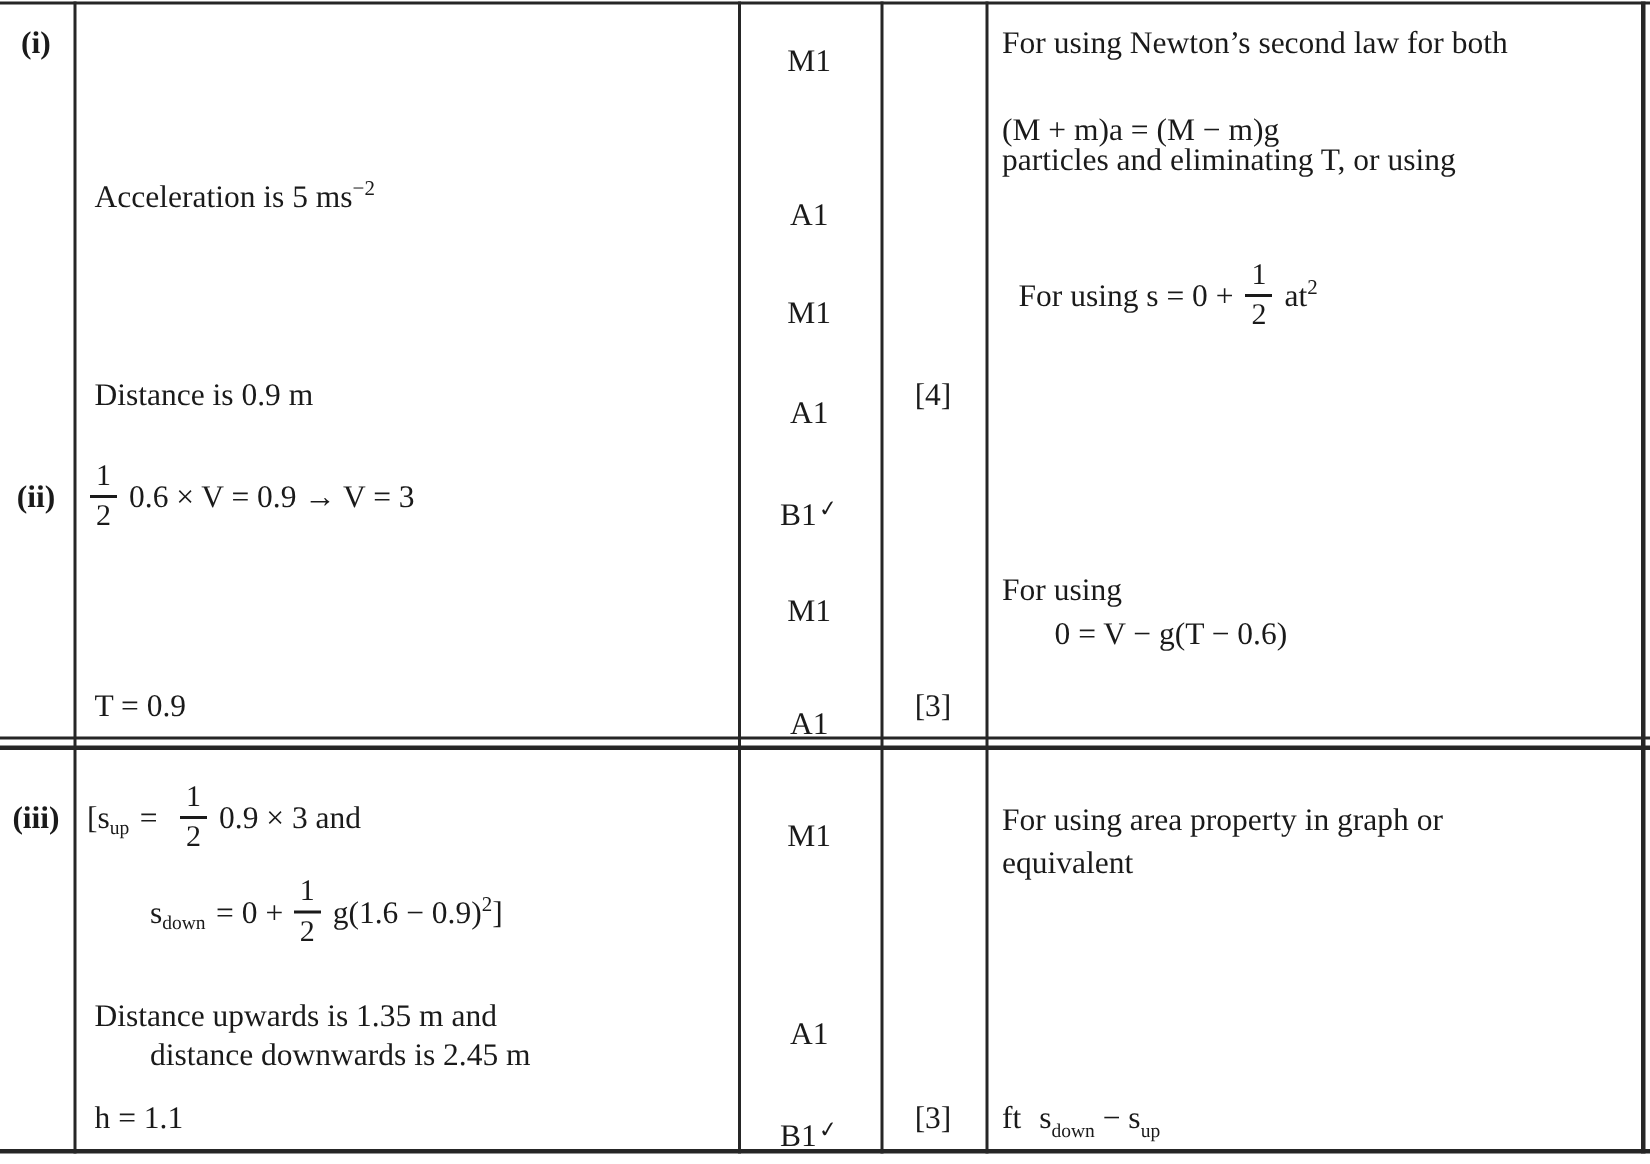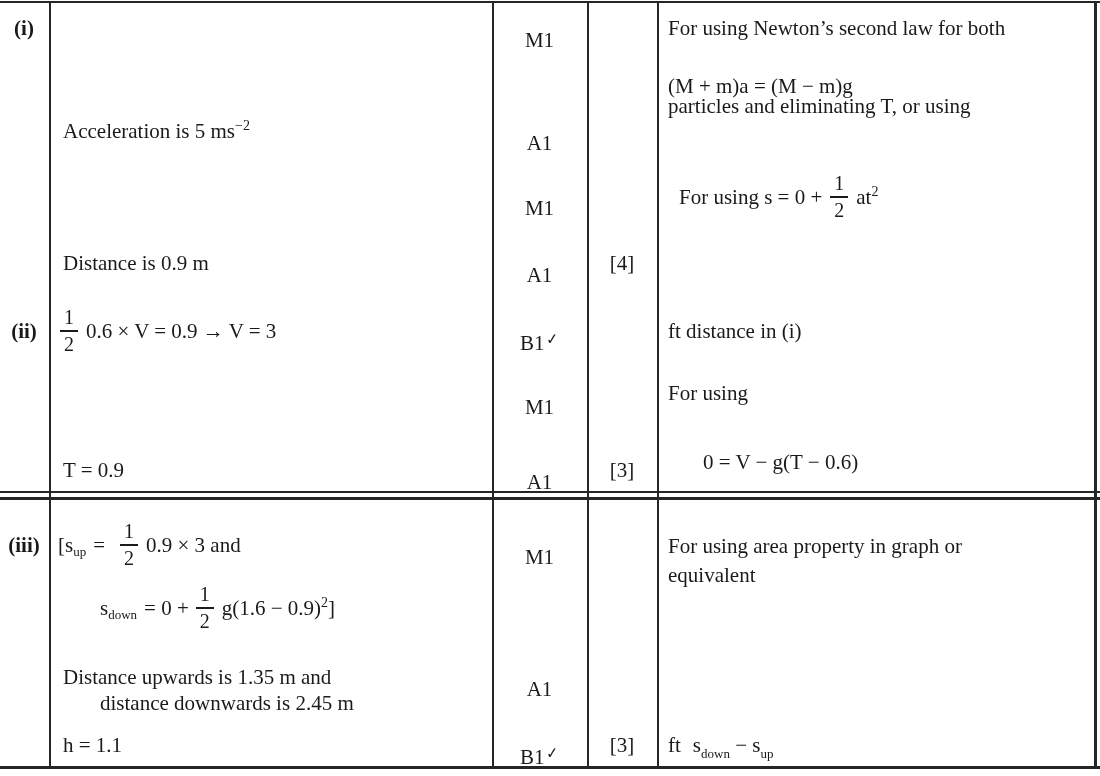--- a/index.html
+++ b/index.html
@@ -72,25 +72,24 @@
   <div class="flexrow" style="left:60px;top:303px;height:56px;">
     <span class="frac" style="margin-left:0;">
         <span class="num">1</span>
         <span class="den">2</span>
       </span>
     <span>0.6 × V = 0.9 → V = 3</span>
   </div>
   <div class="t mark" style="top:317px;">
     <span>B1</span><span class="tick">✓</span>
   </div>
-  <div class="t comment" style="top:317px;">ft distance in (i)</div>
 
   <div class="t mark" style="top:381px;">M1</div>
   <div class="t comment" style="top:379px;">For using</div>
-  <div class="t" style="left:703px;top:408px;margin-top:40px;">0 = V − g(T − 0.6)</div>
+  <div class="t" style="left:703px;top:408px;">0 = V − g(T − 0.6)</div>
 
   <div class="t working" style="top:456px;text-align:center;">T = 0.9</div>
   <div class="t mark" style="top:456px;">A1</div>
   <div class="t total" style="top:456px;">[3]</div>
 
   <div class="t part" style="top:531px;">(iii)</div>
 
   <div class="flexrow" style="left:58px;top:518px;height:54px;">
     <span>[s</span>
       <span class="sub">up</span>

